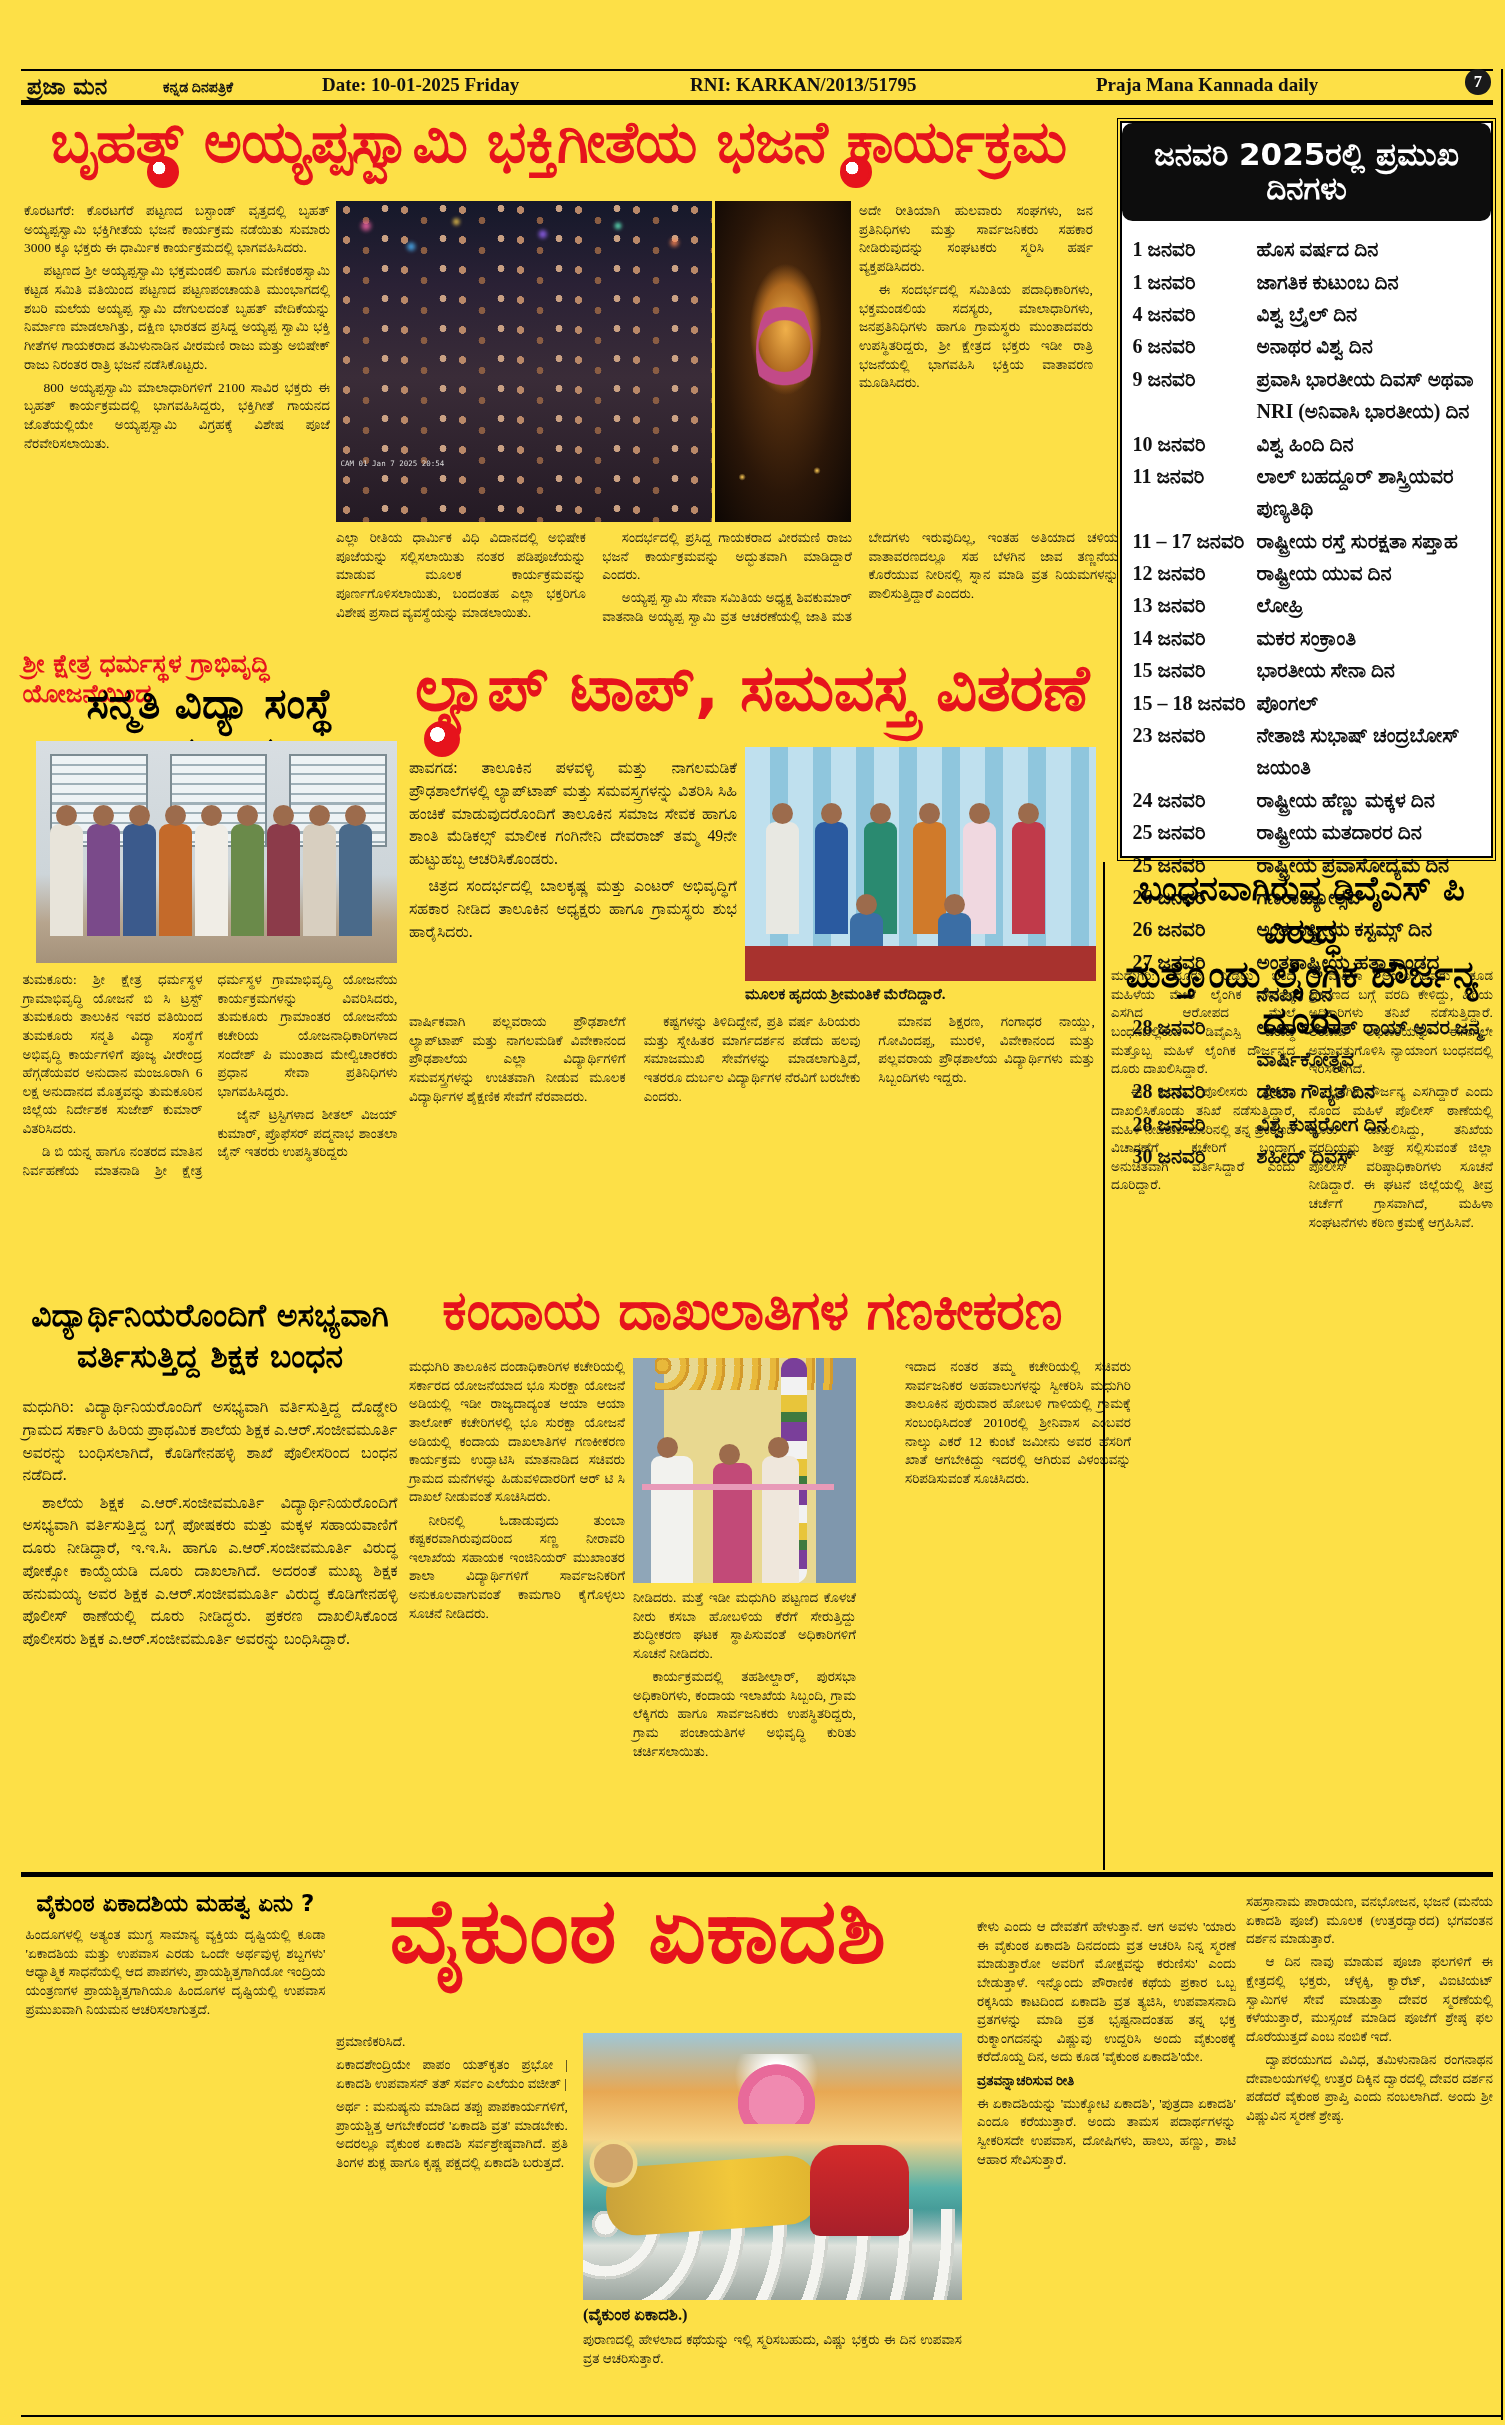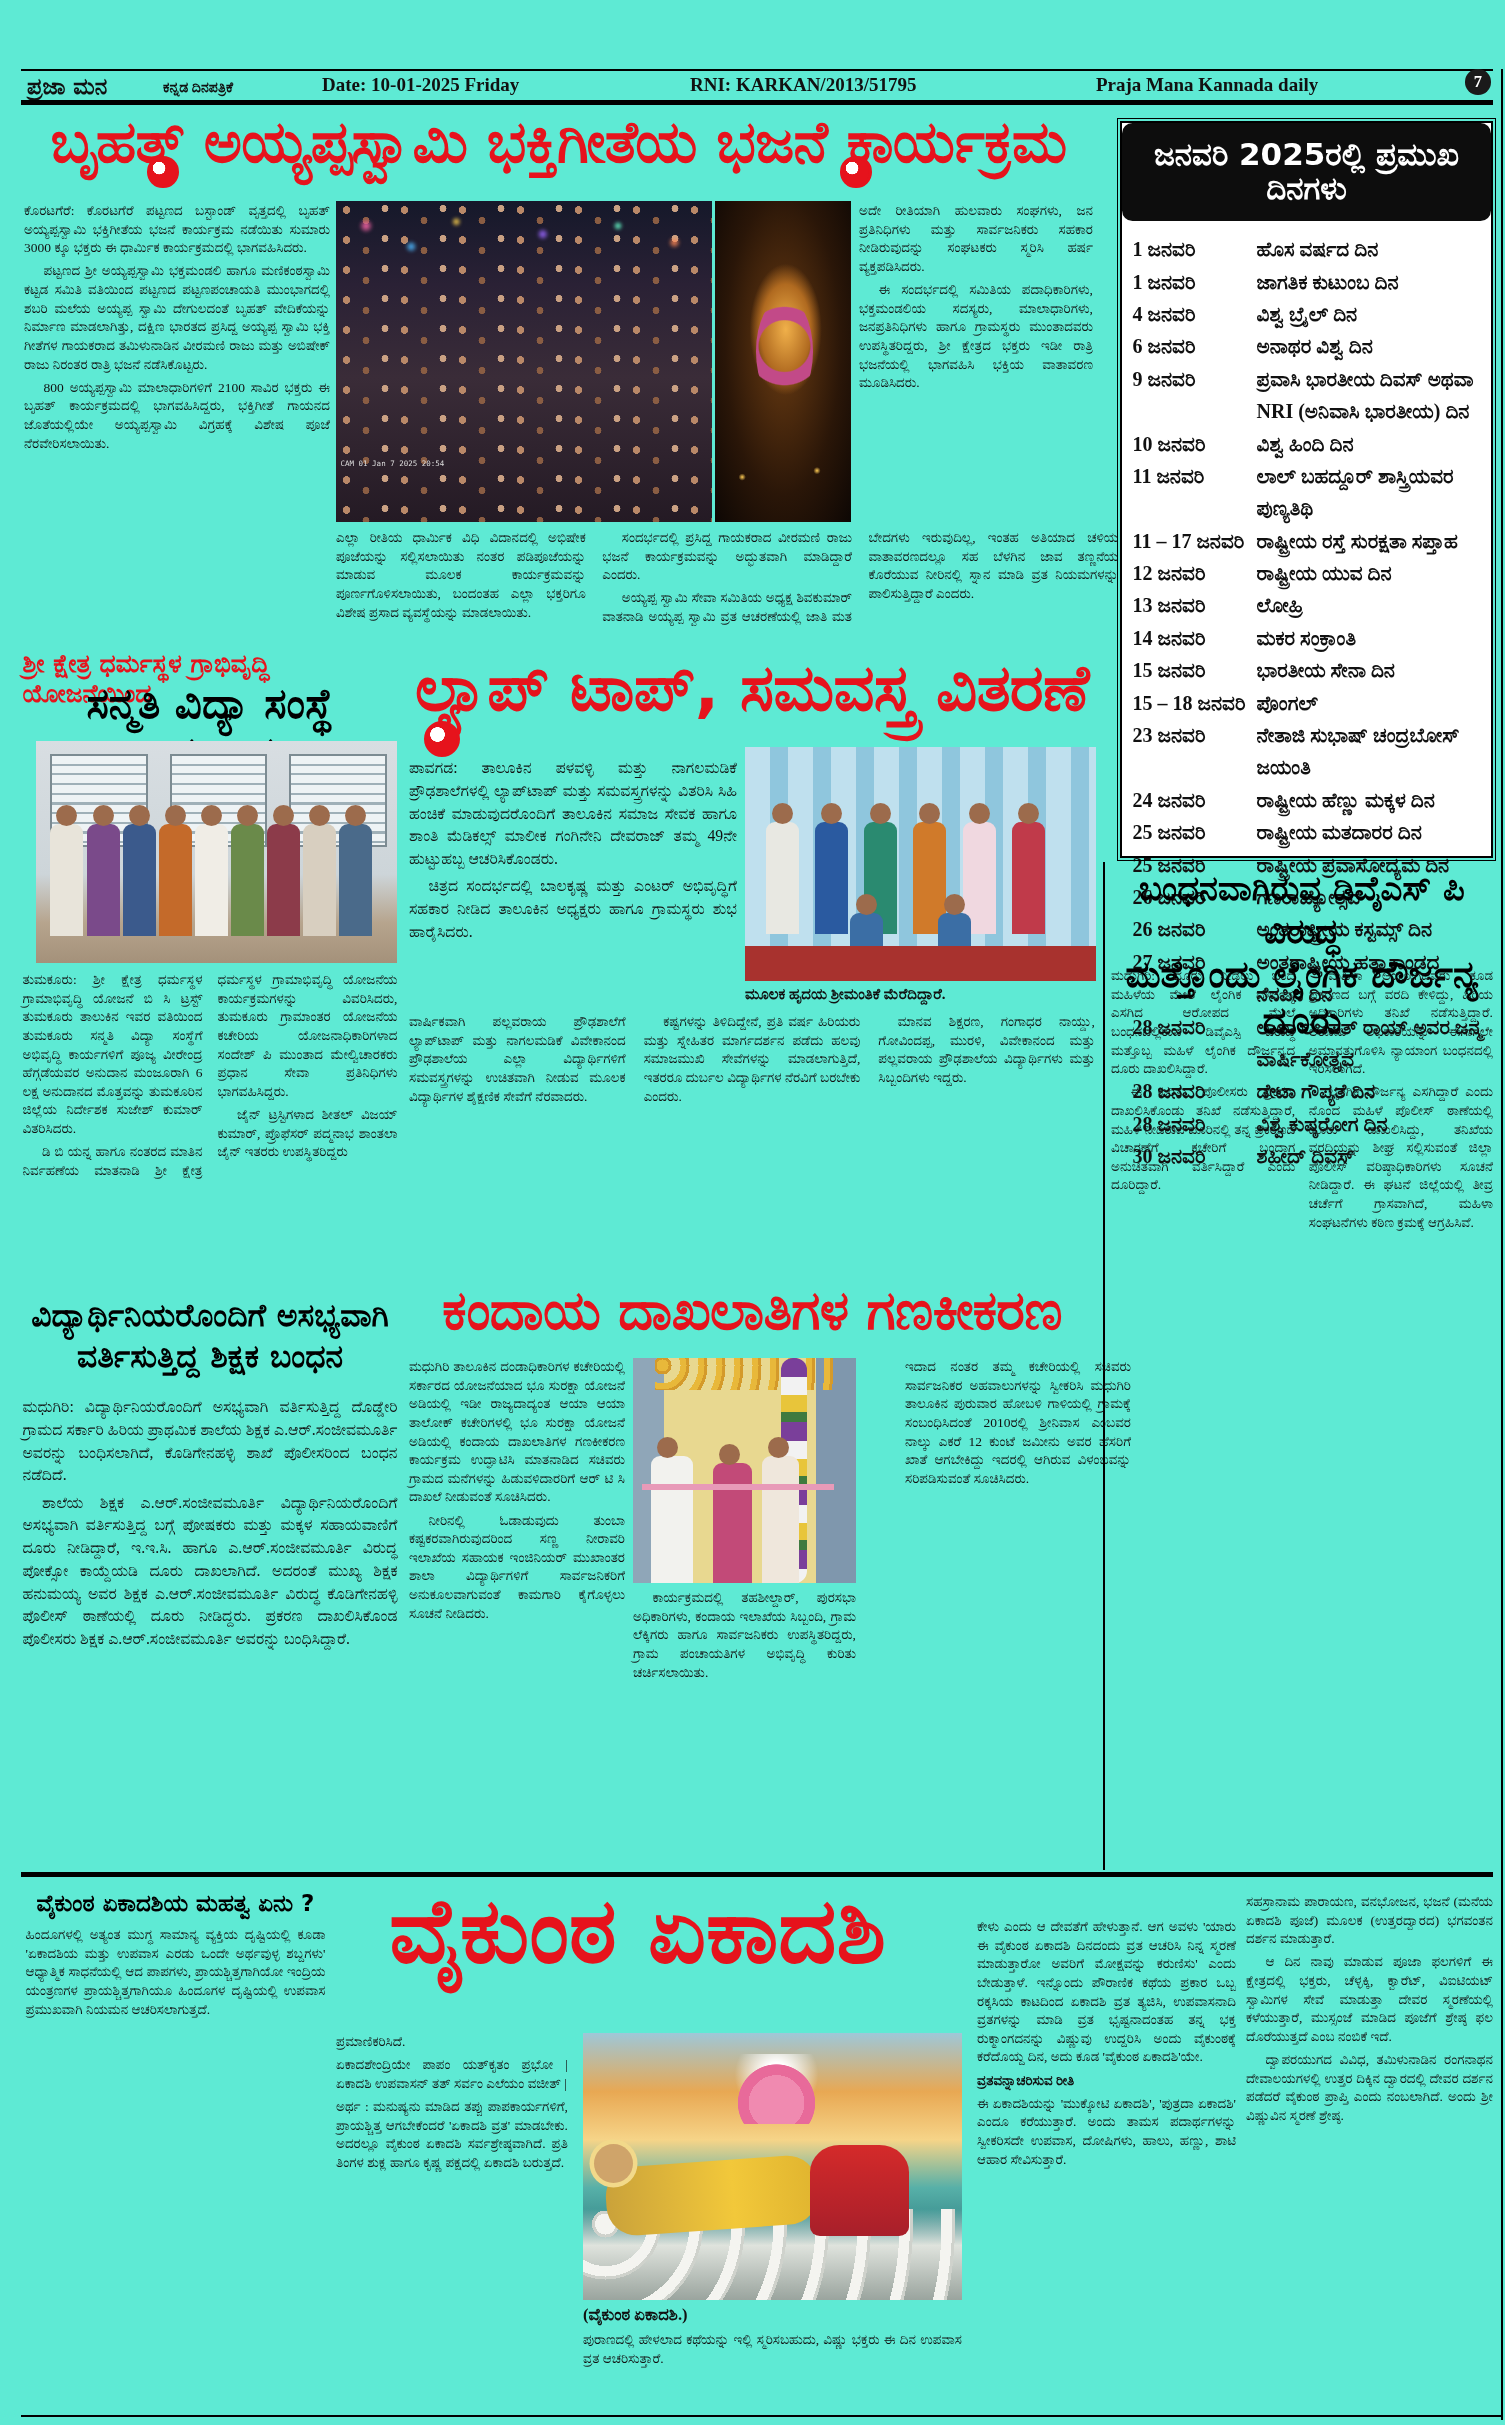--- a/index.html
+++ b/index.html
@@ -1,16 +1,16 @@
 <!DOCTYPE html>
 <html style="font-size:12px"><head>
 <meta charset="utf-8">
 <style>
   html,body{margin:0;padding:0;background:#888;}
-  .page{position:relative;width:1505px;height:2426px;background:#5eead4;overflow:hidden;
+  .page{position:relative;width:1505px;height:2426px;background:#fde047;overflow:hidden;
         font-family:"Liberation Serif","DejaVu Serif",serif;color:#111;}
   .abs{position:absolute;}
   .rule{background:#000;}
   
   .mast-logo{font-family:"DejaVu Serif",serif;font-weight:bold;font-size:22.5px;}
   .mast-sub{font-weight:bold;font-size:14.2px;}
   .mast-item{font-weight:bold;font-size:19px;font-family:"Liberation Serif",serif;}
   .pagenum{width:25.5px;height:25.5px;border-radius:50%;background:#1a1a1a;color:#fff;
            text-align:center;line-height:25.5px;font-size:16.5px;font-weight:bold;}
   
@@ -313,20 +313,21 @@
   </div>
   <div class="abs photo ribbonpic" style="left:633px;top:1358px;width:223px;height:225px;">
     <div class="marigold"></div>
     <div class="garland-col"></div>
     <div class="person" style="left:8%;bottom:0;height:127px;width:42px;background:#f2f2ee;"></div>
     <div class="person" style="left:36%;bottom:0;height:120px;width:39px;background:#c24a78;"></div>
     <div class="person" style="left:58%;bottom:0;height:127px;width:37px;background:#efe7dc;"></div>
     <div class="ribbon-line"></div>
   </div>
   <div class="abs col" style="left:633px;top:1589px;width:223px;height:276px;">
+    <p class="nofirst">ನೀಡಿದರು. ಮತ್ತೆ ಇಡೀ ಮಧುಗಿರಿ ಪಟ್ಟಣದ ಕೊಳಚೆ ನೀರು ಕಸಬಾ ಹೋಬಳಿಯ ಕೆರೆಗೆ ಸೇರುತ್ತಿದ್ದು ಶುದ್ಧೀಕರಣ ಘಟಕ ಸ್ಥಾಪಿಸುವಂತೆ ಅಧಿಕಾರಿಗಳಿಗೆ ಸೂಚನೆ ನೀಡಿದರು.</p>
     <p>ಕಾರ್ಯಕ್ರಮದಲ್ಲಿ ತಹಶೀಲ್ದಾರ್, ಪುರಸಭಾ ಅಧಿಕಾರಿಗಳು, ಕಂದಾಯ ಇಲಾಖೆಯ ಸಿಬ್ಬಂದಿ, ಗ್ರಾಮ ಲೆಕ್ಕಿಗರು ಹಾಗೂ ಸಾರ್ವಜನಿಕರು ಉಪಸ್ಥಿತರಿದ್ದರು, ಗ್ರಾಮ ಪಂಚಾಯತಿಗಳ ಅಭಿವೃದ್ಧಿ ಕುರಿತು ಚರ್ಚಿಸಲಾಯಿತು.</p>
   </div>
   <div class="abs col" style="left:860px;top:1358px;width:226px;height:507px;margin-left:45px;">
     <p class="nofirst">ಇದಾದ ನಂತರ ತಮ್ಮ ಕಚೇರಿಯಲ್ಲಿ ಸಚಿವರು ಸಾರ್ವಜನಿಕರ ಅಹವಾಲುಗಳನ್ನು ಸ್ವೀಕರಿಸಿ ಮಧುಗಿರಿ ತಾಲೂಕಿನ ಪುರುವಾರ ಹೋಬಳಿ ಗಾಳಿಯಲ್ಲಿ ಗ್ರಾಮಕ್ಕೆ ಸಂಬಂಧಿಸಿದಂತೆ 2010ರಲ್ಲಿ ಶ್ರೀನಿವಾಸ ಎಂಬವರ ನಾಲ್ಕು ಎಕರೆ 12 ಕುಂಟೆ ಜಮೀನು ಅವರ ಹೆಸರಿಗೆ ಖಾತೆ ಆಗಬೇಕಿದ್ದು ಇದರಲ್ಲಿ ಆಗಿರುವ ವಿಳಂಬವನ್ನು ಸರಿಪಡಿಸುವಂತೆ ಸೂಚಿಸಿದರು.</p>
   </div>
 
   <div class="abs rule" style="left:21px;top:1872px;width:1472px;height:5.2px;"></div>
 
   <div class="abs blk-head" style="left:25.5px;top:1890px;width:300px;text-align:center;font-size:23px;">ವೈಕುಂಠ ಏಕಾದಶಿಯ ಮಹತ್ವ ಏನು ?</div>
   <div class="abs col" style="left:25.5px;top:1926px;width:300px;height:477px;">

